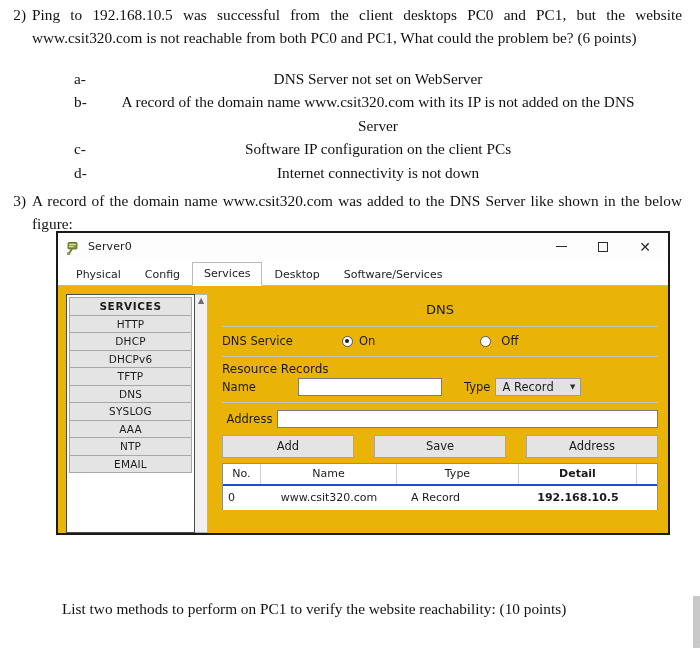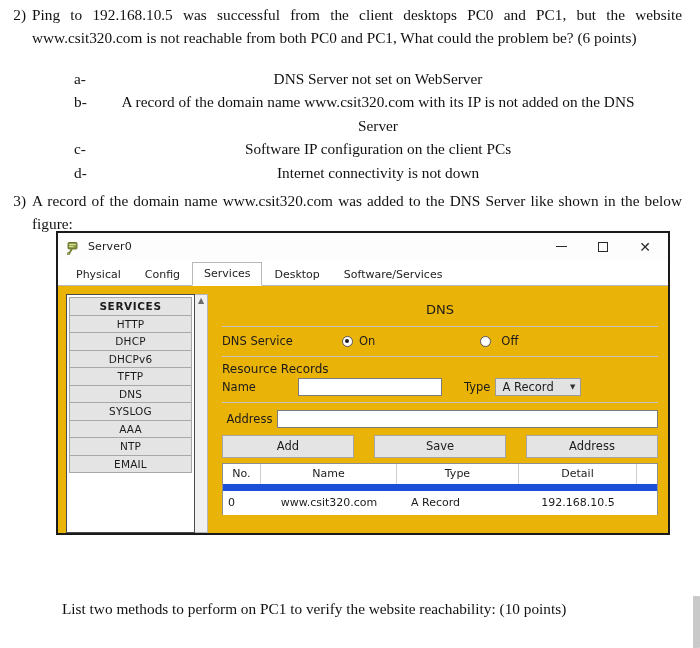--- a/index.html
+++ b/index.html
@@ -352,39 +352,39 @@
   
   .rec-table {
     border: 1px solid #8f8f8f;
     border-bottom: none;
     background: #ffffff;
     font-size: 11px;
     color: #1b1b1b;
   }
   .rec-row {
     display: flex;
-    border-bottom: 7px solid #1d4ed8;
+    border-bottom: 2px solid #1d4ed8;
   }
   .rec-row.body { border-bottom: none; }
   .rec-cell {
     border-right: 1px solid #cfcfcf;
     padding: 3px 0 4px 0;
     box-sizing: border-box;
     text-align: center;
     overflow: hidden;
     white-space: nowrap;
   }
   .rec-row.body .rec-cell {
     border-right: none;
     padding: 5px 0 6px 0;
   }
   .c-no   { width: 38px; }
   .c-name { width: 136px; }
   .c-type { width: 122px; }
-  .c-detail { flex: 1 1 auto; }
+  .c-detail { flex: 1 1 auto; font-weight: bold; }
   .c-pad  { width: 20px; border-right: none; }
   .rec-row.body .c-no { text-align: left; padding-left: 5px; }
   .rec-row.body .c-type { text-align: left; padding-left: 14px; }
 </style>
 </head>
 <body>
 
 <div class="doc">
 
   <div class="q-block q2">

